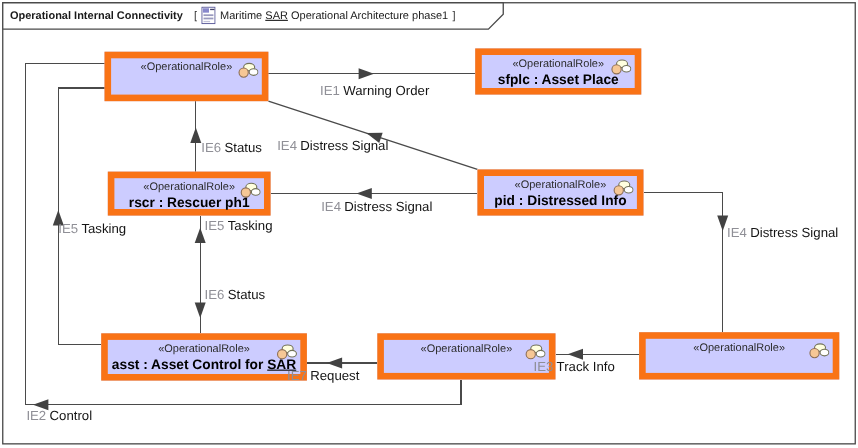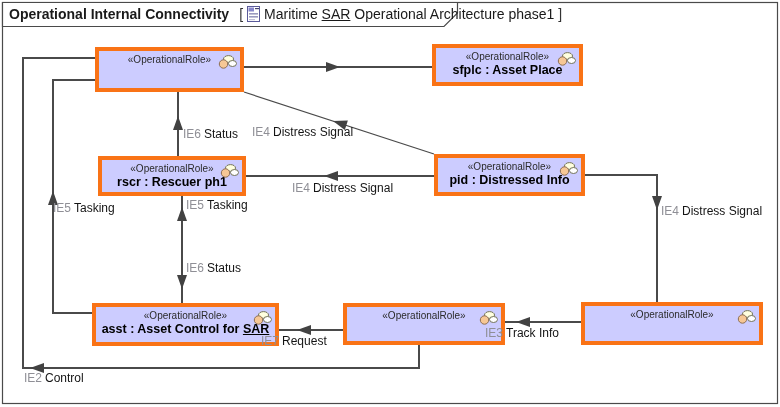--- a/index.html
+++ b/index.html
@@ -5,28 +5,28 @@
   html,body{margin:0;padding:0;background:#fff;}
   #canvas{
     position:relative;width:780px;height:407px;background:#ffffff;
     font-family:"Liberation Sans",sans-serif;overflow:hidden;
   }
   svg.overlay{position:absolute;left:0;top:0;z-index:1;}
   
   .tabtext{
     position:absolute;left:9px;top:6px;z-index:3;height:16px;
     display:flex;align-items:center;gap:4px;white-space:nowrap;
-    font-size:14px;color:#1a1a1a;text-align:right;
+    font-size:10px;color:#1a1a1a;text-align:right;
   }
   .tabtext .dtitle{font-weight:bold;margin-right:6px;}
   .tabtext .bracket{color:#333;}
   .u{text-decoration:underline;}
   
   .node{
-    position:absolute;z-index:2;background:#ccccff;border:4px solid #f97316;
+    position:absolute;z-index:2;background:#ccccff;border:6px solid #f97316;
     box-sizing:border-box;text-align:center;padding-top:3px;
   }
   .node .stereo{font-size:10px;color:#2b2b2b;line-height:12px;}
   .node .nname{font-size:12.5px;font-weight:bold;color:#000;line-height:15px;white-space:nowrap;}
   .roleicon{position:absolute;right:3px;top:3px;}
   
   .elabel{
     position:absolute;z-index:2;font-size:12px;line-height:13px;white-space:nowrap;
   }
   .elabel .ie{color:#8f8f96;margin-right:3px;}
@@ -163,20 +163,21 @@
 
   <div class="node" style="left:581px;top:302px;width:182px;height:43px">
     <div class="stereo">«OperationalRole»</div>
     <svg class="roleicon" width="21" height="16" viewBox="0 0 21 16">
       <ellipse cx="12.5" cy="5" rx="5" ry="3.4" fill="#ffffdf" stroke="#73735a"></ellipse>
       <ellipse cx="16.5" cy="9.5" rx="4" ry="3" fill="#ffffff" stroke="#73735a"></ellipse>
       <circle cx="7.5" cy="10" r="4.2" fill="#f6c795" stroke="#8d6f55"></circle>
     </svg>
   </div>
 
+  <div class="elabel" style="left:291px;top:76px"><span class="ie">IE1</span><span class="lt">Warning Order</span></div>
   <div class="elabel" style="left:252px;top:126px"><span class="ie">IE4</span><span class="lt">Distress Signal</span></div>
   <div class="elabel" style="left:292px;top:182px"><span class="ie">IE4</span><span class="lt">Distress Signal</span></div>
   <div class="elabel" style="left:183px;top:128px"><span class="ie">IE6</span><span class="lt">Status</span></div>
   <div class="elabel" style="left:186px;top:199px"><span class="ie">IE5</span><span class="lt">Tasking</span></div>
   <div class="elabel" style="left:186px;top:262px"><span class="ie">IE6</span><span class="lt">Status</span></div>
   <div class="elabel" style="left:53px;top:202px"><span class="ie">IE5</span><span class="lt">Tasking</span></div>
   <div class="elabel" style="left:24px;top:372px"><span class="ie">IE2</span><span class="lt">Control</span></div>
   <div class="elabel" style="left:261px;top:335px"><span class="ie">IE7</span><span class="lt">Request</span></div>
   <div class="elabel" style="left:485px;top:327px"><span class="ie">IE3</span><span class="lt">Track Info</span></div>
   <div class="elabel" style="left:661px;top:205px"><span class="ie">IE4</span><span class="lt">Distress Signal</span></div>

